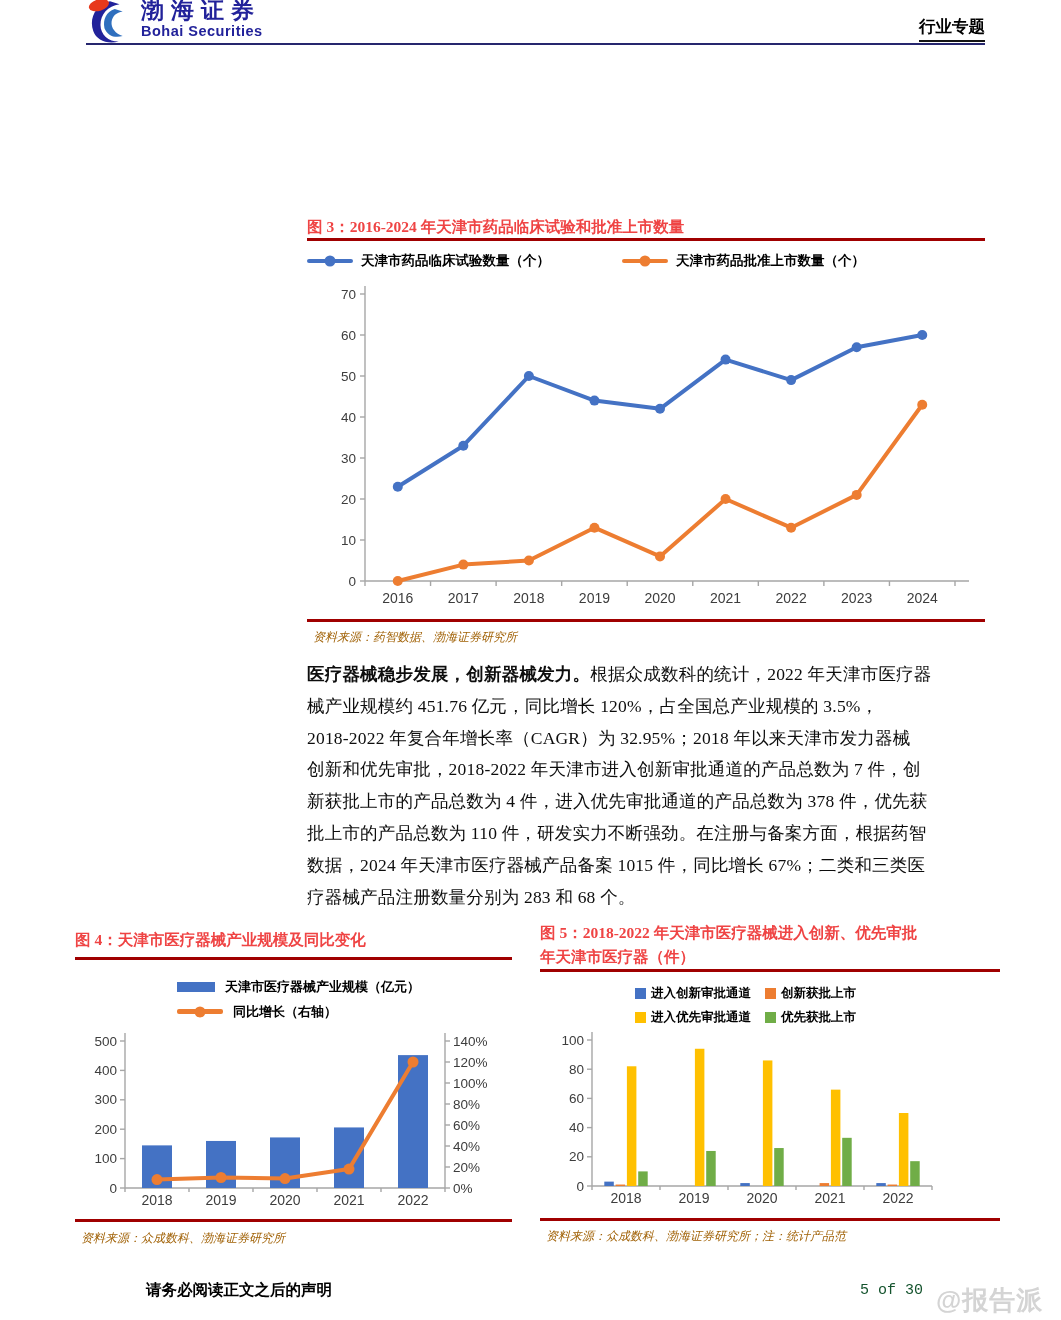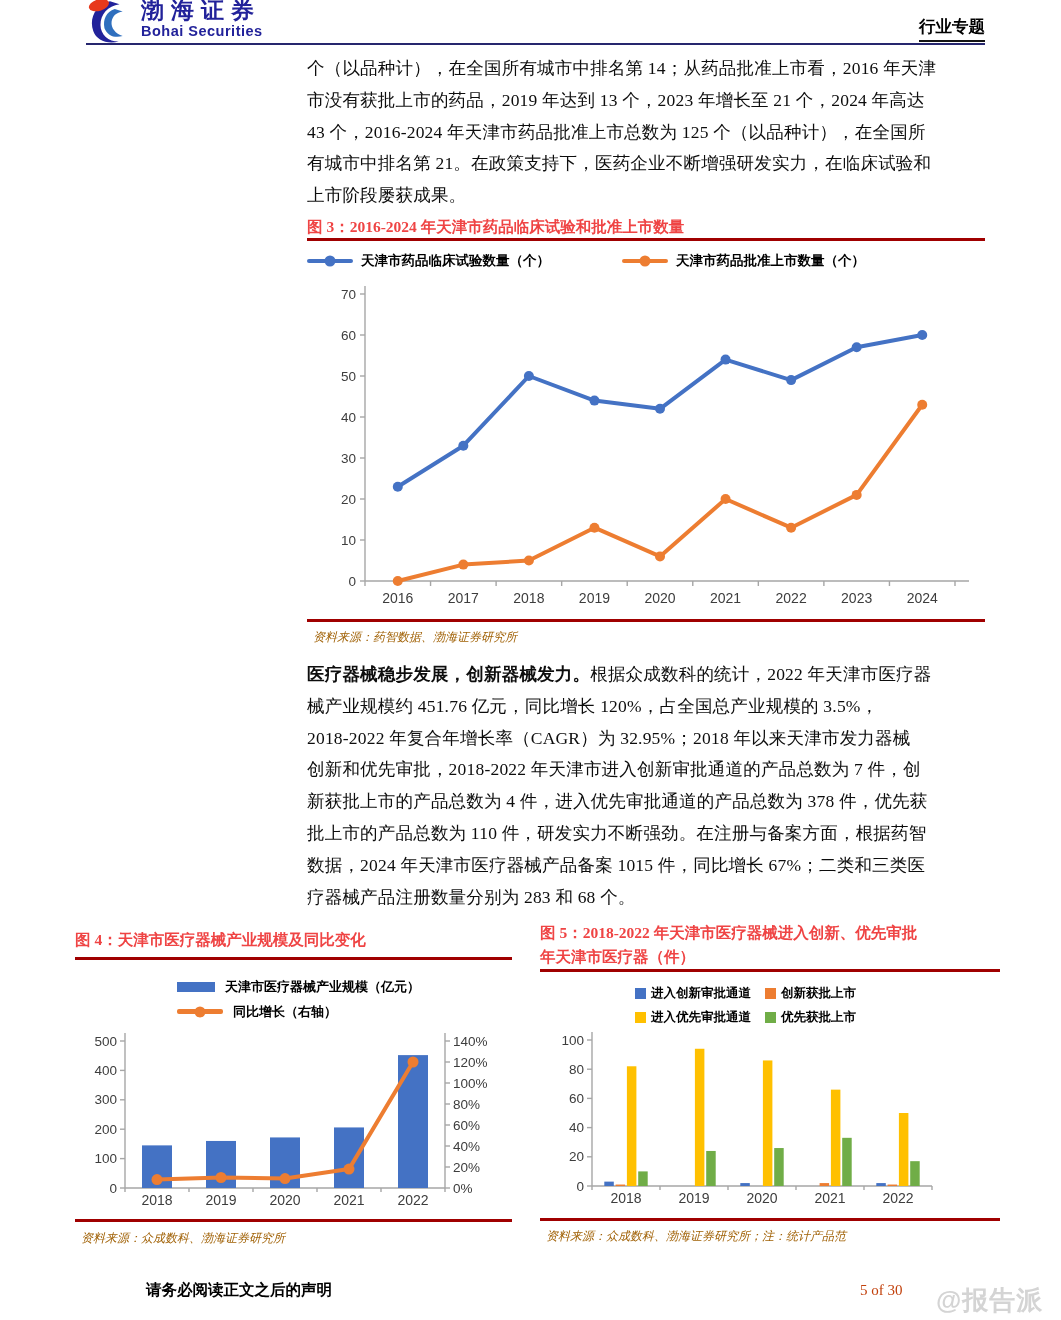--- a/index.html
+++ b/index.html
@@ -22,21 +22,21 @@
   .sw-sq{width:11px;height:11px;flex:none;background:#999}
   .logo{display:flex;align-items:flex-start;gap:7px}
   .logo-cn{font-size:23px;font-weight:bold;color:#22229a;letter-spacing:7px;line-height:25px;white-space:nowrap}
   .logo-en{font-size:14.5px;font-weight:bold;color:#22229a;font-family:"Liberation Sans",sans-serif;letter-spacing:.5px;line-height:17px}
   .page-type{font-size:16.5px;font-weight:bold;color:#000;border-bottom:2px solid #141414;padding-bottom:2px}
   .fig3-legend{display:flex;gap:72px}
   .fig4-legend .leg-row{padding-left:102px;height:25px;gap:10px}
   .fig5-legend .leg-row{padding-left:95px;height:24px;gap:14px}
   .fig5-legend .leg-item{gap:5px}
   .disclaimer{font-size:15.5px;font-weight:bold;color:#000}
-  .page-num{font-family:Liberation Serif, serif;font-size:15px;color:#c2410c}
+  .page-num{font-family:Liberation Mono, monospace;font-size:15px;color:#14532d}
   .watermark{font-size:26px;color:#d4d4d4;font-weight:bold;font-family:"Liberation Sans",sans-serif;letter-spacing:1px}
   svg text{user-select:none}
 </style>
 </head>
 <body>
 
 <div class="page">
 
   <div class="abs logo" style="left:86px;top:-2px">
     <svg width="48" height="46" viewBox="0 0 60 58">
@@ -45,27 +45,20 @@
       <ellipse cx="16" cy="9" rx="13" ry="7.2" transform="rotate(-16 16 9)" fill="#e8391c"></ellipse>
     </svg>
     <div>
       <div class="logo-cn">渤海证券</div>
       <div class="logo-en">Bohai Securities</div>
     </div>
   </div>
   <div class="abs page-type" style="top:16px;right:76px">行业专题</div>
   <div class="abs rule-navy" style="left:86px;top:43px;width:899px"></div>
 
-  <div class="abs body-text" style="left:307px;top:53px;width:690px">
-    <div>个（以品种计），在全国所有城市中排名第 14；从药品批准上市看，2016 年天津</div>
-    <div>市没有获批上市的药品，2019 年达到 13 个，2023 年增长至 21 个，2024 年高达</div>
-    <div>43 个，2016-2024 年天津市药品批准上市总数为 125 个（以品种计），在全国所</div>
-    <div>有城市中排名第 21。在政策支持下，医药企业不断增强研发实力，在临床试验和</div>
-    <div>上市阶段屡获成果。</div>
-  </div>
 
   <div class="abs fig-title" style="left:307px;top:215px">图 3：2016-2024 年天津市药品临床试验和批准上市数量</div>
   <div class="abs rule-red" style="left:307px;top:238px;width:678px"></div>
   <div class="abs fig3-legend" style="left:307px;top:252px;width:678px">
     <div class="leg-item">
       <span class="sw-line" style="background: rgb(68, 114, 196);">
           <span class="dot" style="background: rgb(68, 114, 196);"></span>
         </span>
       <span class="legend-label" style="font-size:13.5px">天津市药品临床试验数量（个）</span>
     </div>

